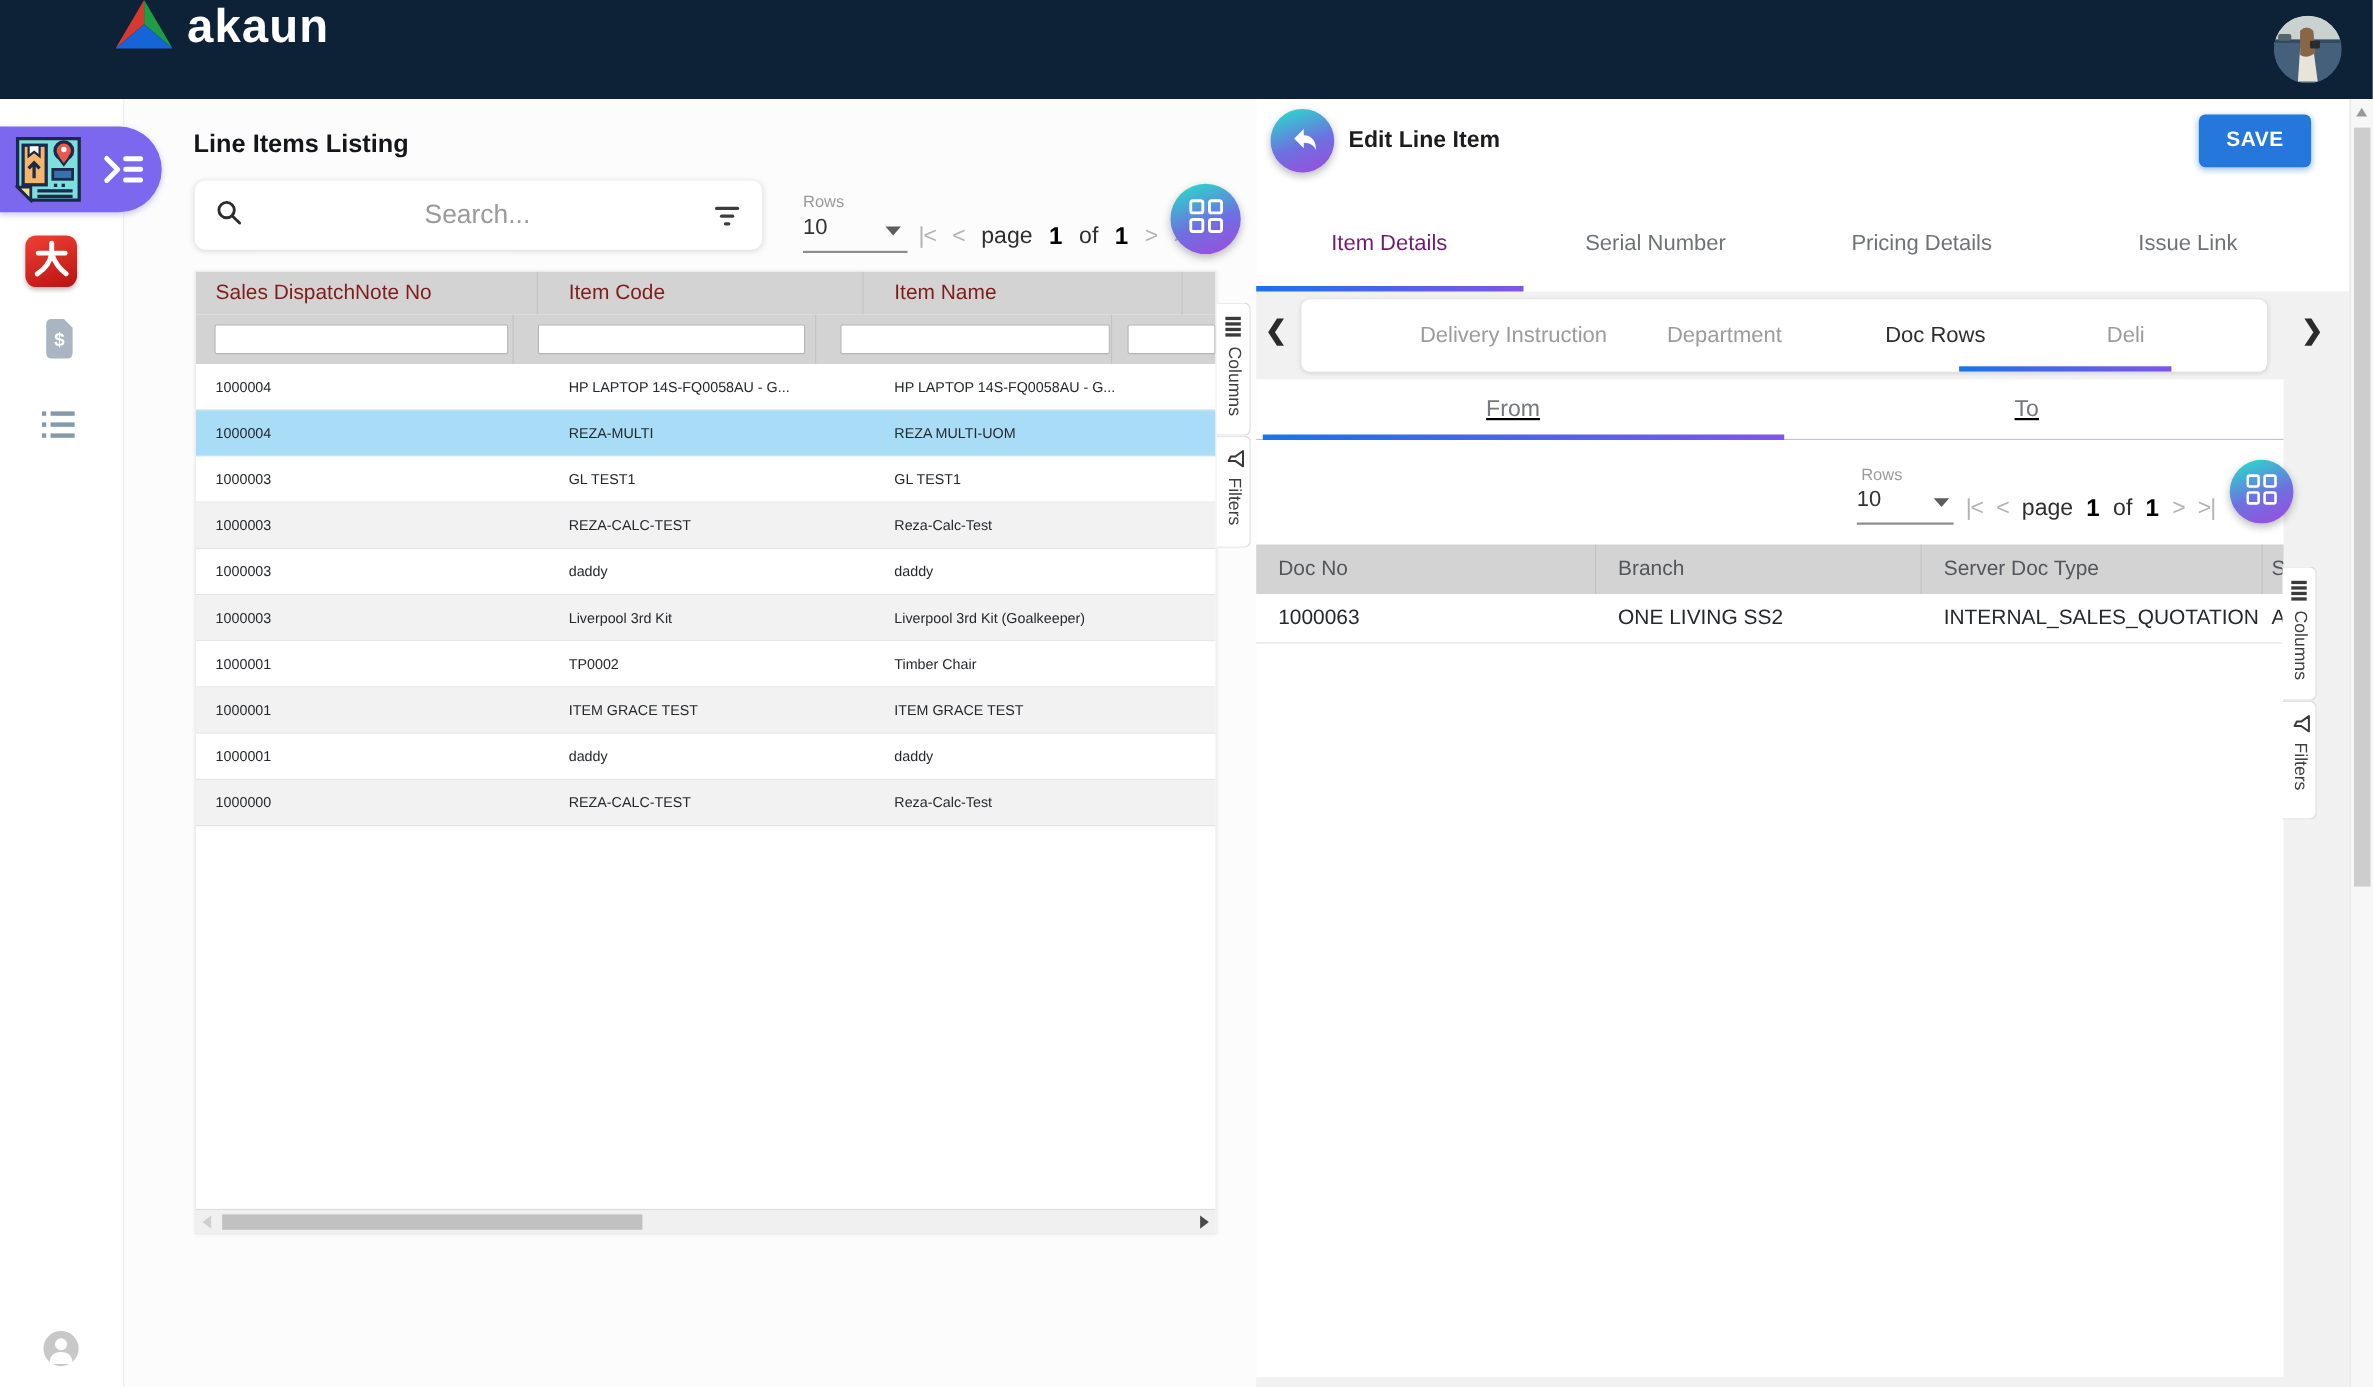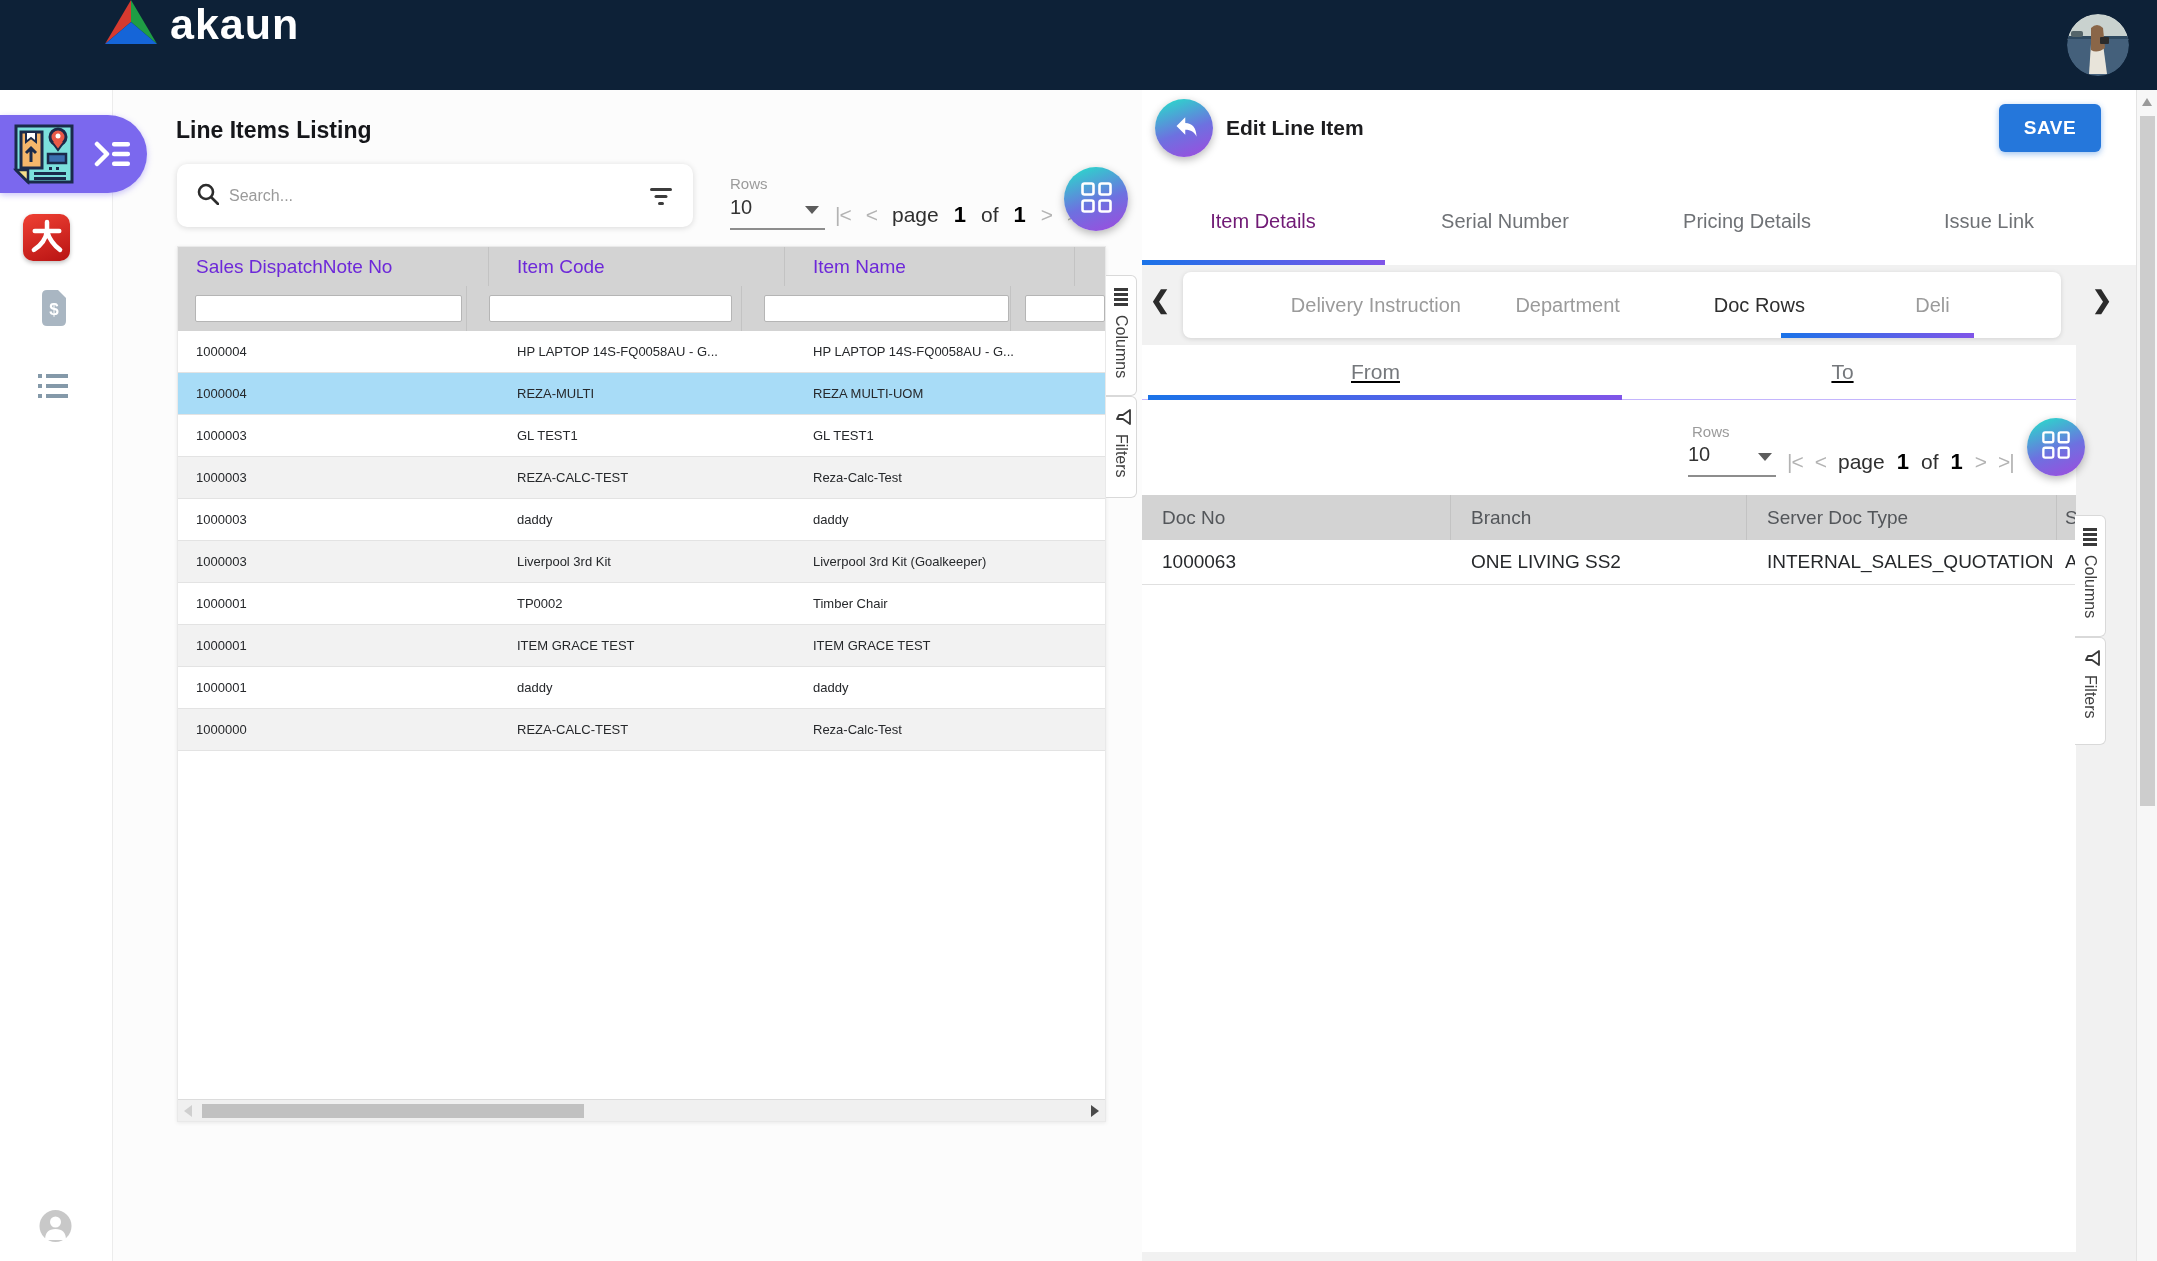--- a/index.html
+++ b/index.html
@@ -29,22 +29,22 @@
     box-shadow:0 2px 4px rgba(0,0,0,.25); }
 
   
   .left-panel { position:absolute; left:113px; top:90px; width:1029px; height:1171px;
     background:#fcfcfc; }
   .lp-title { position:absolute; left:63px; top:27px; font-size:23px; font-weight:600;
     color:#15161a; }
   .search-card { position:absolute; left:64px; top:74px; width:516px; height:63px;
     background:#fff; border-radius:10px; box-shadow:0 1px 6px rgba(0,0,0,.14);
     display:flex; align-items:center; padding:0 20px; gap:10px; }
-  .search-input { flex:1; border:none; outline:none; font-size:16px; color:#333;
-    font-family:"Liberation Sans",sans-serif; background:transparent; }
+  .search-input { flex:1; border:none; outline:none; font-size:24px; color:#333;
+    font-family:"Liberation Sans",sans-serif; background:transparent;text-align:center; }
   .search-input::placeholder { color:#9a9a9a; }
   .filter-lines { width:24px; height:18px; position:relative; cursor:pointer; }
   .filter-lines i { position:absolute; left:50%; transform:translateX(-50%);
     height:3px; background:#3c3c3c; border-radius:2px; display:block; }
 
   .rows-label { font-size:15px; color:#9b9b9b; }
   .rows-value { font-size:20px; color:#333; }
   .rows-underline { border-bottom:2px solid #8d8d8d; }
   .caret-down { width:0; height:0; border-left:7px solid transparent;
     border-right:7px solid transparent; border-top:8px solid #5c5c5c; }
@@ -55,21 +55,21 @@
 
   .grid-btn { border-radius:50%; cursor:pointer;
     background:linear-gradient(160deg,#2ed3cc 8%,#6d71e0 55%,#9a4ede 95%);
     box-shadow:0 3px 8px rgba(0,0,0,.28); display:flex; align-items:center;
     justify-content:center; }
 
   .table-card { position:absolute; left:64px; top:156px; width:929px; height:876px;
     background:#fff; border:1px solid #e9e9e9; box-shadow:0 1px 4px rgba(0,0,0,.08);
     overflow:hidden; }
   .thdr { display:flex; height:39px; background:#d3d3d3; align-items:center;
-    font-size:19px; color:#6d28d9; }
+    font-size:19px; color:#7f1d1d; }
   .tfilter { display:flex; height:45px; background:#d3d3d3; align-items:center; }
   .tfilter input { height:27px; border:1px solid #b5b5b5; border-radius:2px;
     background:#fff; outline:none; padding:0 6px; font-size:16px; }
   .lc1 { width:311px; padding-left:18px; } .lc2 { width:296px; } .lc3 { width:290px; }
   .lc4 { flex:1; }
   .sep { border-right:1px solid #c3c3c3; align-self:stretch; display:flex; align-items:center; }
   .trow { display:flex; height:42px; align-items:center; font-size:13px; color:#26282b;
     border-bottom:1px solid #e3e3e3; background:#fff; cursor:pointer; }
   .trow:nth-child(even) { background:#f2f2f2; }
   .trow.selected { background:#a8dcf7; }

